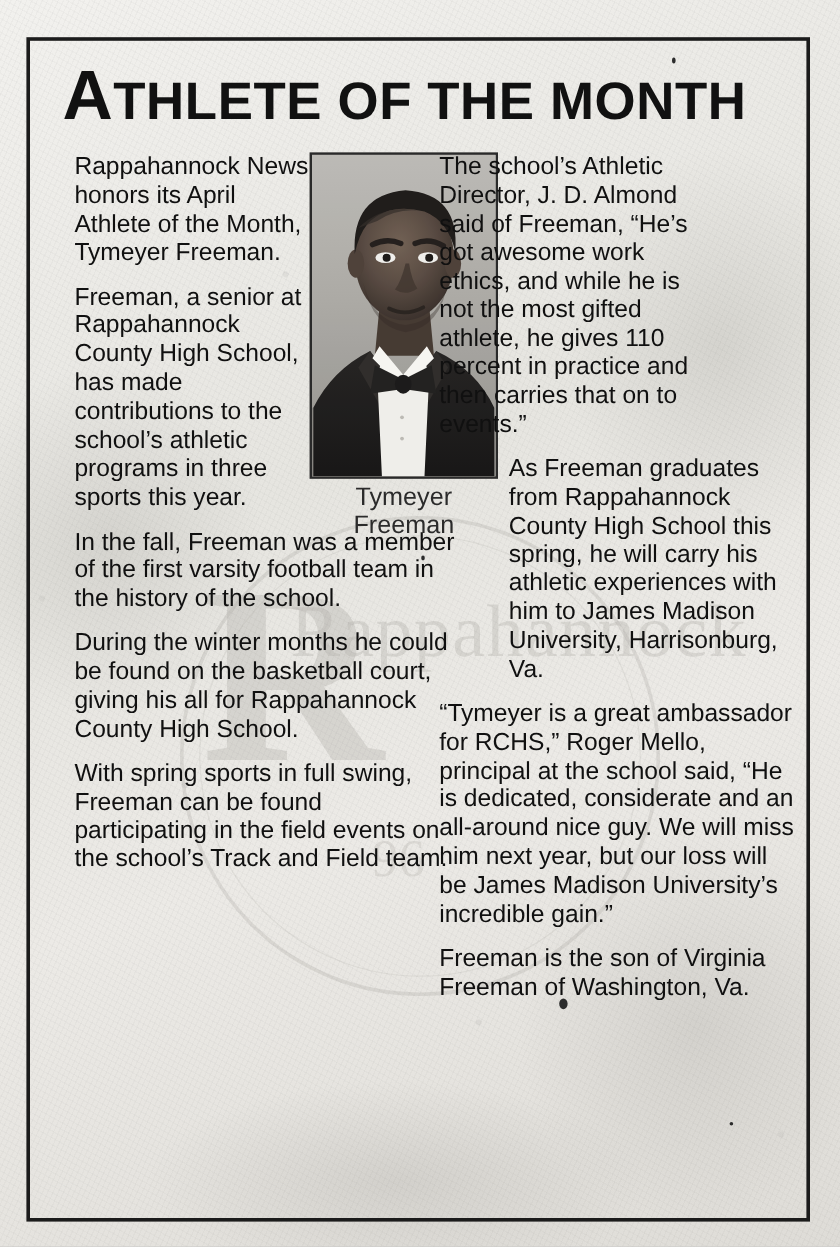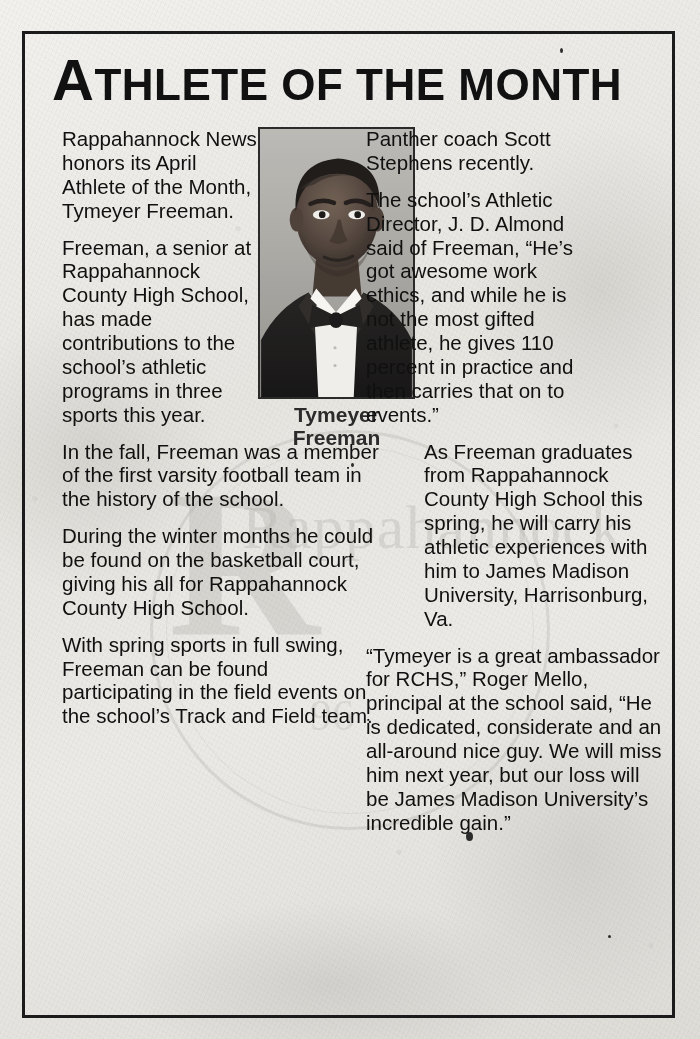--- a/index.html
+++ b/index.html
@@ -169,21 +169,20 @@
     position: relative;
     overflow: hidden;
   }
   .photo svg { display: block; width: 100%; height: 100%; }
   .photo-caption {
     margin-top: 5px;
     font-family: "Liberation Sans", sans-serif;
     font-size: 21px;
     line-height: 1.08;
     color: #2b2b2b;
-    font-weight: bold;
   }
 
   .col {
     position: absolute;
     top: 0;
     font-family: "Liberation Sans", sans-serif;
     font-size: 20.5px;
     line-height: 1.165;
     color: #101010;
   }
@@ -305,24 +304,24 @@
 
       <div class="col col-left">
         <p class="narrow">Rappahannock News honors its April Athlete of the Month, Tymeyer Freeman.</p>
         <p class="narrow">Freeman, a senior at Rappahannock County High School, has made contributions to the school’s athletic programs in three sports this year.</p>
         <p>In the fall, Freeman was a member of the first varsity football team in the history of the school.</p>
         <p>During the winter months he could be found on the basketball court, giving his all for Rappahannock County High School.</p>
         <p>With spring sports in full swing, Freeman can be found participating in the field events on the school’s Track and Field team.</p>
       </div>
 
       <div class="col col-right">
-        <p class="narrow">Panther coach Scott Stephens recently.</p>
         <p class="narrow">The school’s Athletic Director, J. D. Almond said of Freeman, “He’s got awesome work ethics, and while he is not the most gifted athlete, he gives 110 percent in practice and then carries that on to events.”</p>
         <p class="jump">As Freeman graduates from Rappahannock County High School this spring, he will carry his athletic experiences with him to James Madison University, Harrisonburg, Va.</p>
         <p>“Tymeyer is a great ambassador for RCHS,” Roger Mello, principal at the school said, “He is dedicated, considerate and an all-around nice guy. We will miss him next year, but our loss will be James Madison University’s incredible gain.”</p>
+        <p>Freeman is the son of Virginia Freeman of Washington, Va.</p>
       </div>
 
     </div>
   </div>
 
   <div class="speck" style="left:466px; top:832px; width:7px; height:9px;"></div>
   <div class="speck" style="left:560px; top:48px;  width:3px; height:5px;"></div>
   <div class="speck" style="left:608px; top:935px; width:3px; height:3px;"></div>
   <div class="speck" style="left:351px; top:463px; width:3px; height:4px;"></div>
 

